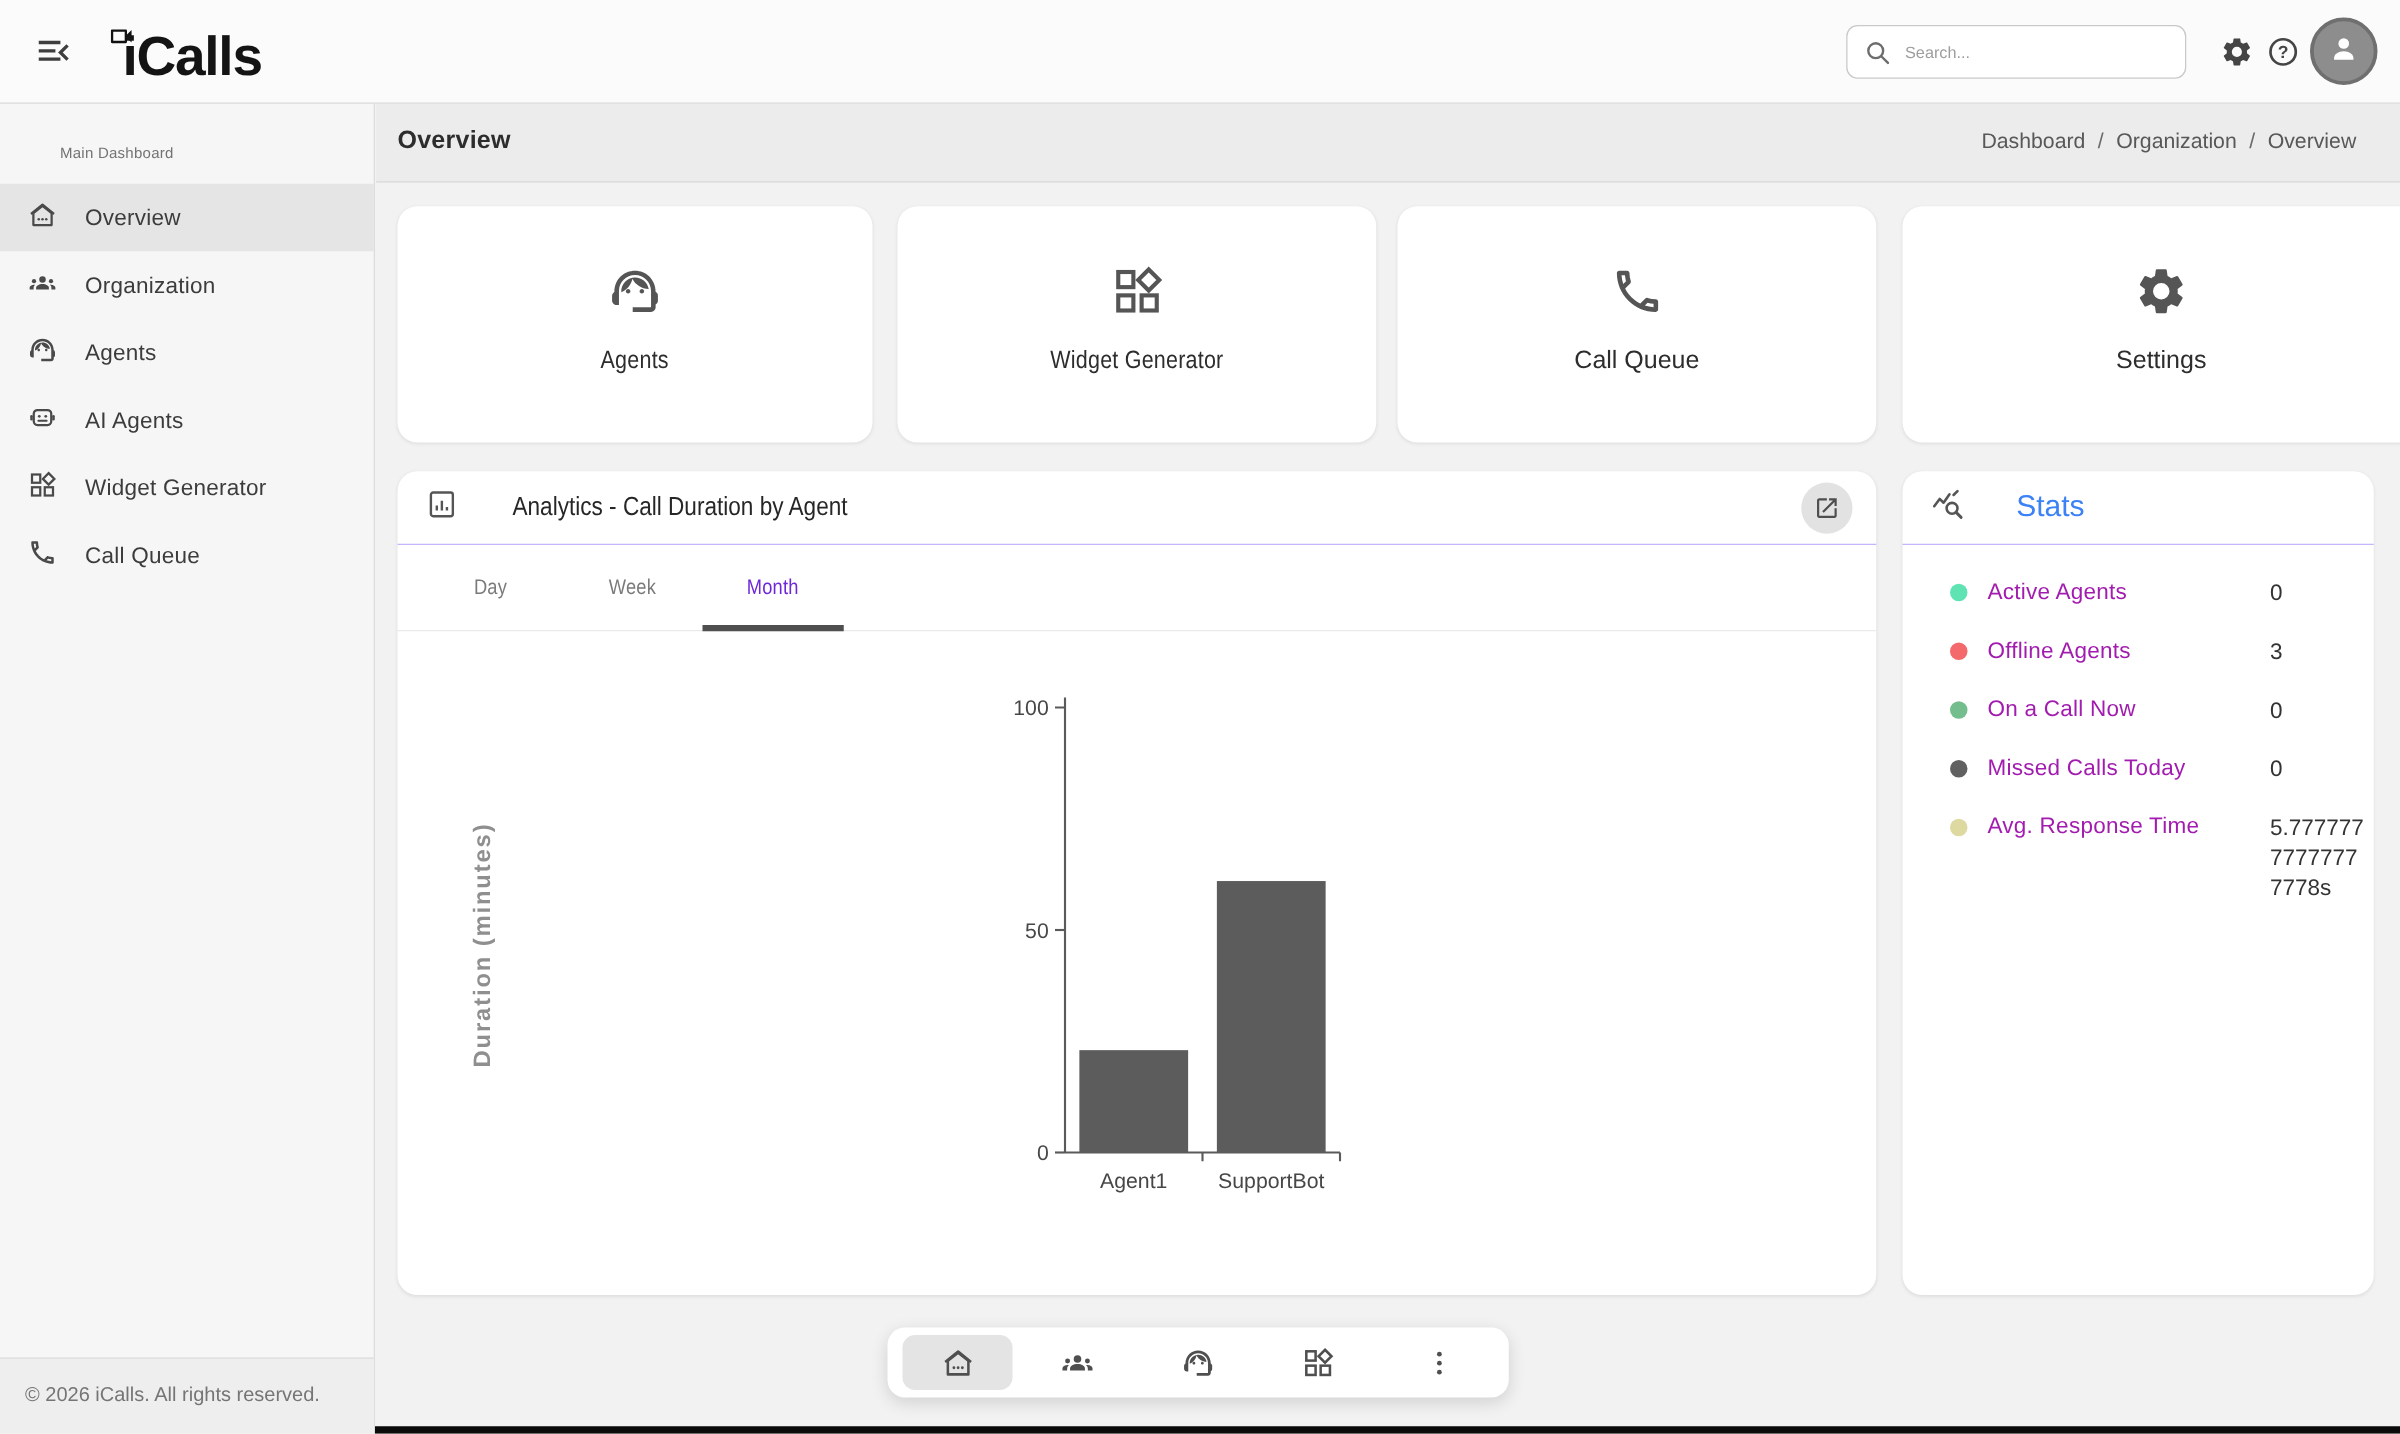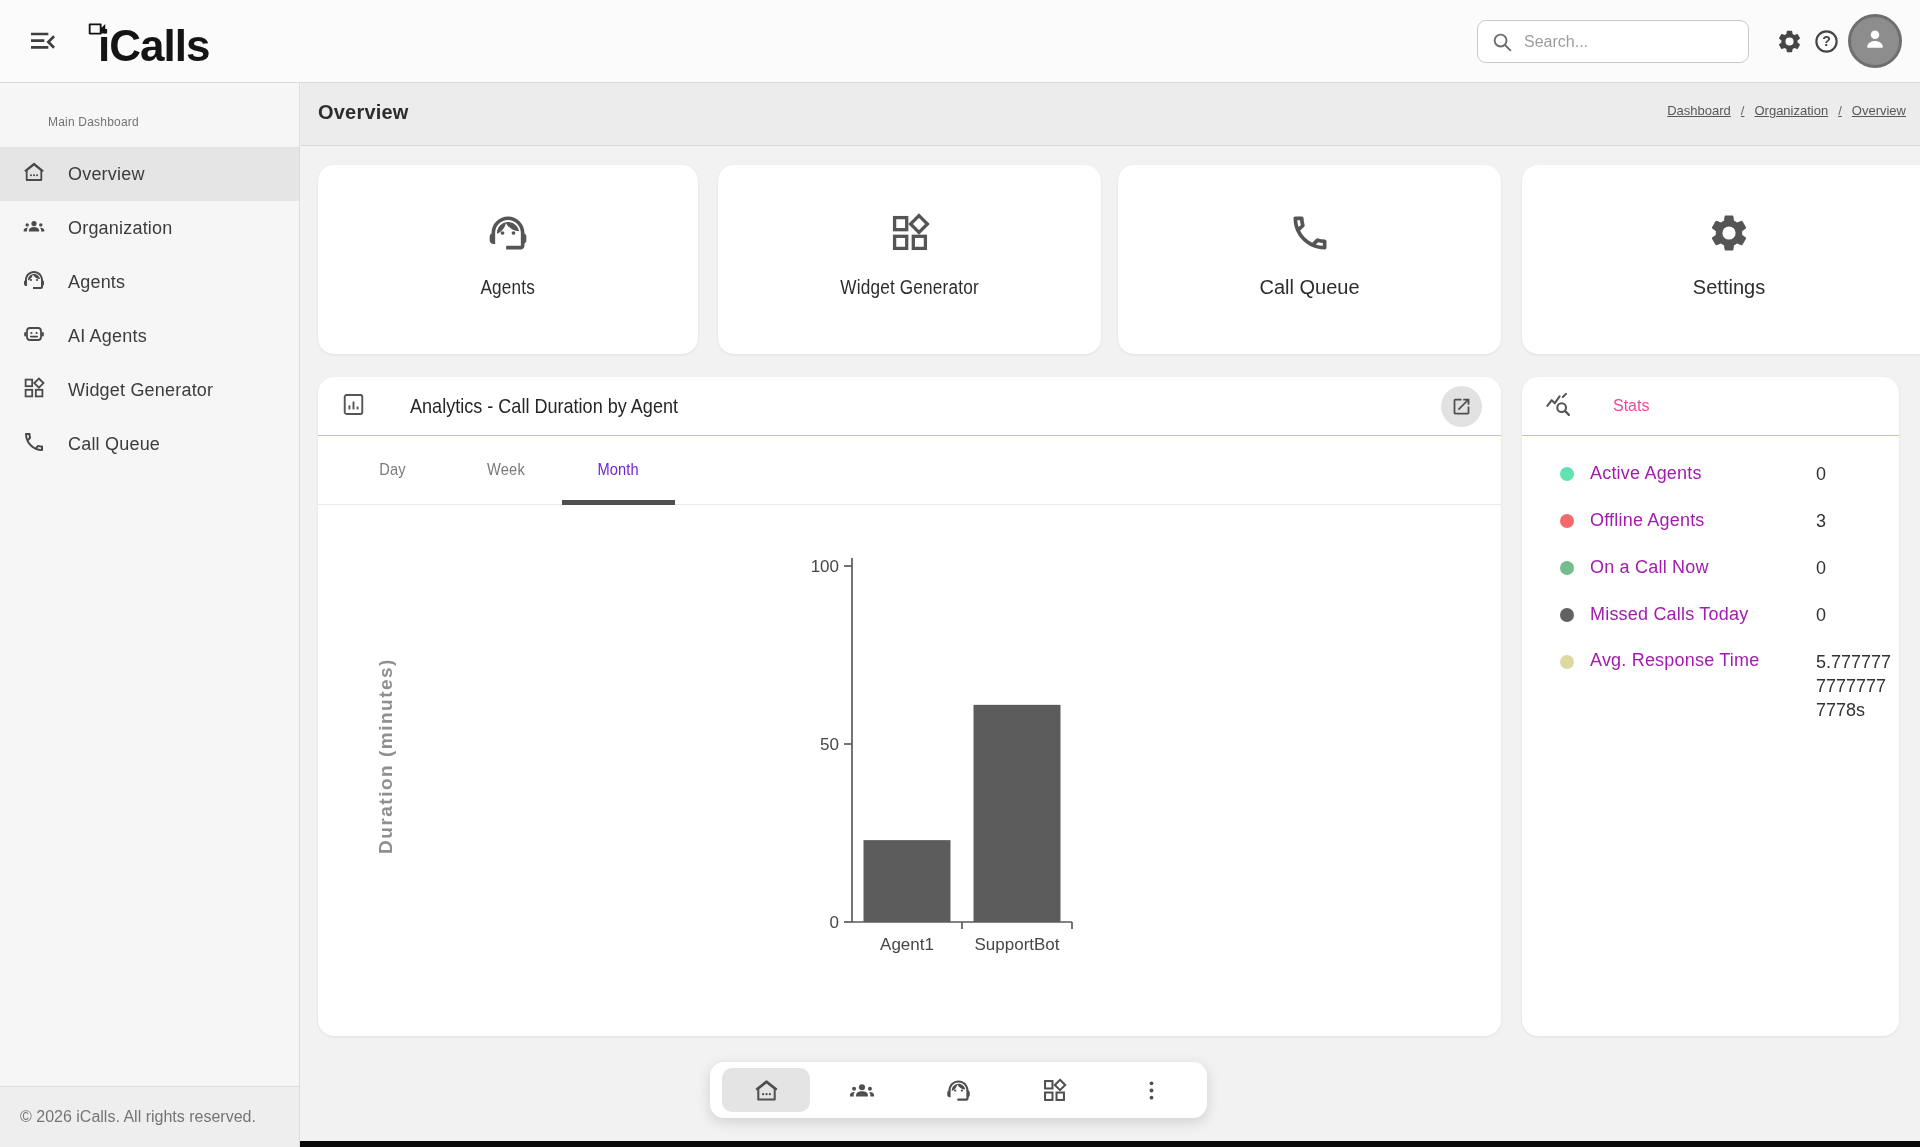--- a/index.html
+++ b/index.html
@@ -8,41 +8,41 @@
   .screen { position:relative; width:1920px; height:1147px; }
 
   
   .topbar { position:absolute; left:0; top:0; width:1920px; height:83px; background:#fbfbfb; border-bottom:1px solid #d9d9d9; z-index:5; }
   .menu-btn { position:absolute; left:26px; top:26px; width:34px; height:32px; background:none; border:none; cursor:pointer; color:#3e3e3e; }
   .logo { position:absolute; left:84px; top:11px; height:62px; }
   .logo .cam { position:absolute; left:2px; top:7px; color:#111; }
   .logo .logo-text { position:absolute; left:14px; top:10px; font-size:44px; font-weight:600; letter-spacing:-1px; color:#141414; }
   .search-box { position:absolute; left:1477px; top:20px; width:272px; height:43px; background:#fff; border:1px solid #c9c9c9; border-radius:9px; }
   .search-box .s-icon { position:absolute; left:13px; top:10px; color:#6d6d6d; }
-  .search-box input { position:absolute; left:46px; top:0; width:215px; height:41px; border:none; outline:none; background:transparent; font-family:inherit; font-size:16px; color:#4d7c0f; }
+  .search-box input { position:absolute; left:46px; top:0; width:215px; height:41px; border:none; outline:none; background:transparent; font-family:inherit; font-size:13px; color:#4d7c0f; }
   .search-box input::placeholder { color:#9d9d9d; }
   .top-ic { position:absolute; top:28px; width:28px; height:28px; background:none; border:none; color:#454545; cursor:pointer; }
   .gear-pos { left:1775px; }
   .help-pos { left:1812px; }
   .avatar { position:absolute; left:1848px; top:14px; width:54px; height:54px; border-radius:50%; background:#8d8d8d; border:3px solid #6f6f6f; color:#fff; display:flex; align-items:center; justify-content:center; cursor:pointer; }
 
   
   .sidebar { position:absolute; left:0; top:83px; width:300px; height:1064px; background:#f6f6f6; border-right:1px solid #dcdcdc; }
   .section-label { position:absolute; left:20px; top:32px; font-size:12px; color:#737373; letter-spacing:.2px;margin-left:28px; }
   .nav { position:absolute; left:0; top:64px; width:100%; }
   .nav-item { display:flex; align-items:center; height:54px; padding-left:22px; cursor:pointer; color:#4a4a4a; }
   .nav-item.selected { background:#e5e5e5; }
   .nav-item .label { margin-left:22px; font-size:18px; color:#3c3c3c; letter-spacing:.2px; }
   .sidebar-footer { position:absolute; left:0; bottom:0; width:100%; height:61px; background:#eeeeee; border-top:1px solid #dcdcdc; display:flex; align-items:center; padding-left:20px; }
   .sidebar-footer span { font-size:16px; color:#757575; }
 
   
   .strip { position:absolute; left:301px; top:83px; width:1619px; height:63px; background:#ececec; border-bottom:1px solid #d9d9d9; }
   .page-title { position:absolute; left:17px; top:18px; font-size:20px; font-weight:700; color:#2d2d2d; letter-spacing:.2px; }
-  .breadcrumb { position:absolute; right:14px; top:20px; font-size:13px; color:#585858;text-decoration:underline; }
+  .breadcrumb { position:absolute; right:35px; top:20px; font-size:17px; color:#585858; }
   .breadcrumb .crumb { cursor:pointer; }
   .breadcrumb .sep { margin:0 10px; color:#6a6a6a; }
 
   
   .card { position:absolute; background:#fff; border-radius:16px; box-shadow:0 1px 3px rgba(0,0,0,.08); }
   .qcard { top:165px; height:189px; display:flex; flex-direction:column; align-items:center; padding-top:46px; cursor:pointer; }
   .qcard .q-icon { color:#555; }
   .qcard .q-label { margin-top:17px; font-size:20px; color:#2d2d2d; }
   .cond { display:inline-block; transform:scaleX(.86); transform-origin:center; letter-spacing:.2px; }
   .cond-l { display:inline-block; transform:scaleX(.86); transform-origin:left center; }
@@ -60,21 +60,21 @@
   .chart-wrap { position:absolute; left:0; top:129px; width:1183px; height:530px; }
   .chart-wrap svg { width:100%; height:100%; }
   .ax { stroke:#5a5a5a; stroke-width:1.7; fill:none; }
   .tick { font-size:17px; fill:#474747; font-family:"Liberation Sans",sans-serif; }
   .ty { text-anchor:end; }
   .tx { text-anchor:middle; }
   .ylab { font-size:19px; fill:#8f8f8f; font-weight:700; letter-spacing:1.5px; text-anchor:middle; font-family:"Liberation Sans",sans-serif; }
 
   
   .stats { left:1522px; top:377px; width:377px; height:659px; }
-  .stats .p-title { margin-left:40px; font-size:16px; color:#ec4899; }
+  .stats .p-title { margin-left:40px; font-size:24px; color:#3b82f6; }
   .stat-rows { padding:14px 0 0 38px; position:relative; }
   .stat-row { display:flex; align-items:center; height:47px; }
   .stat-row.tall { align-items:flex-start; padding-top:12px; height:96px; }
   .dot { width:14px; height:14px; border-radius:50%; flex:0 0 14px; }
   .stat-label { margin-left:16px; font-size:18px; color:#a21caf; letter-spacing:.2px; }
   .stat-value { position:absolute; left:294px; width:76px; font-size:18px; color:#333; word-break:break-all; line-height:24px; }
   .sv0{top:26px}.sv1{top:73px}.sv2{top:120px}.sv3{top:167px}.sv4{top:214px}
 
   
   .dock { position:absolute; left:710px; top:1062px; width:497px; height:56px; background:#fff; border-radius:14px; box-shadow:0 4px 14px rgba(0,0,0,.14); display:flex; align-items:center; justify-content:space-between; padding:0 12px; }

